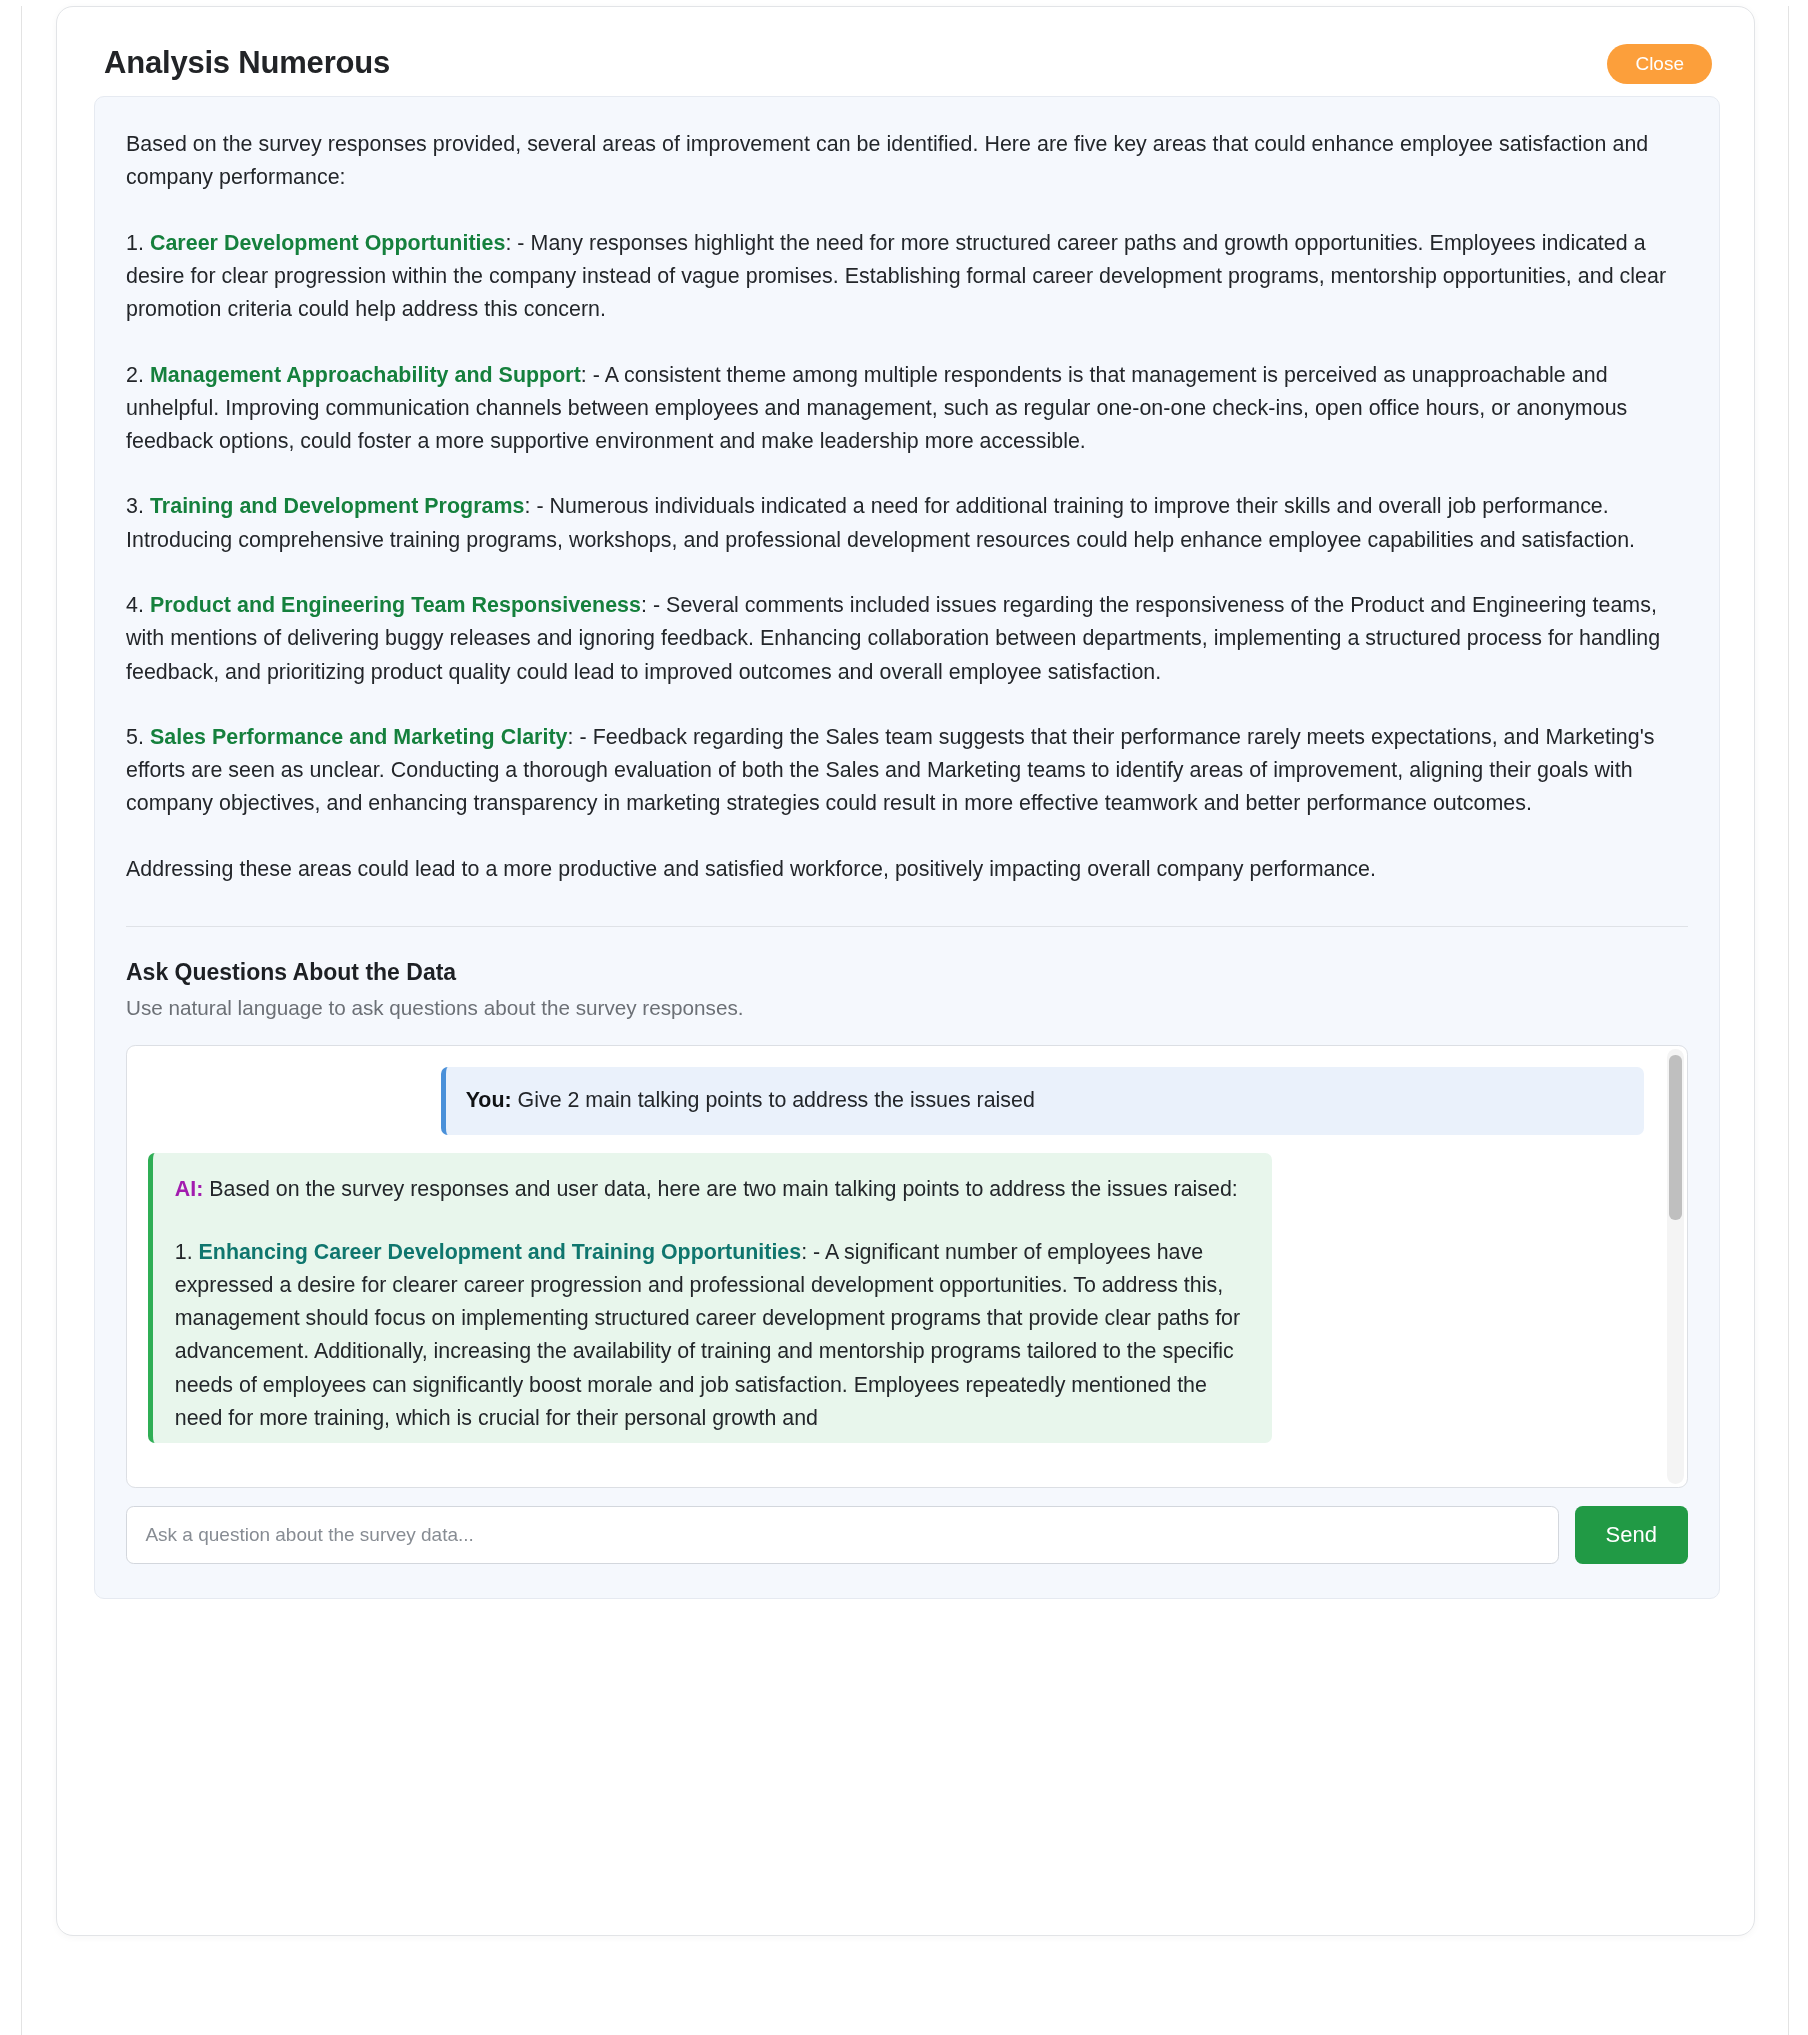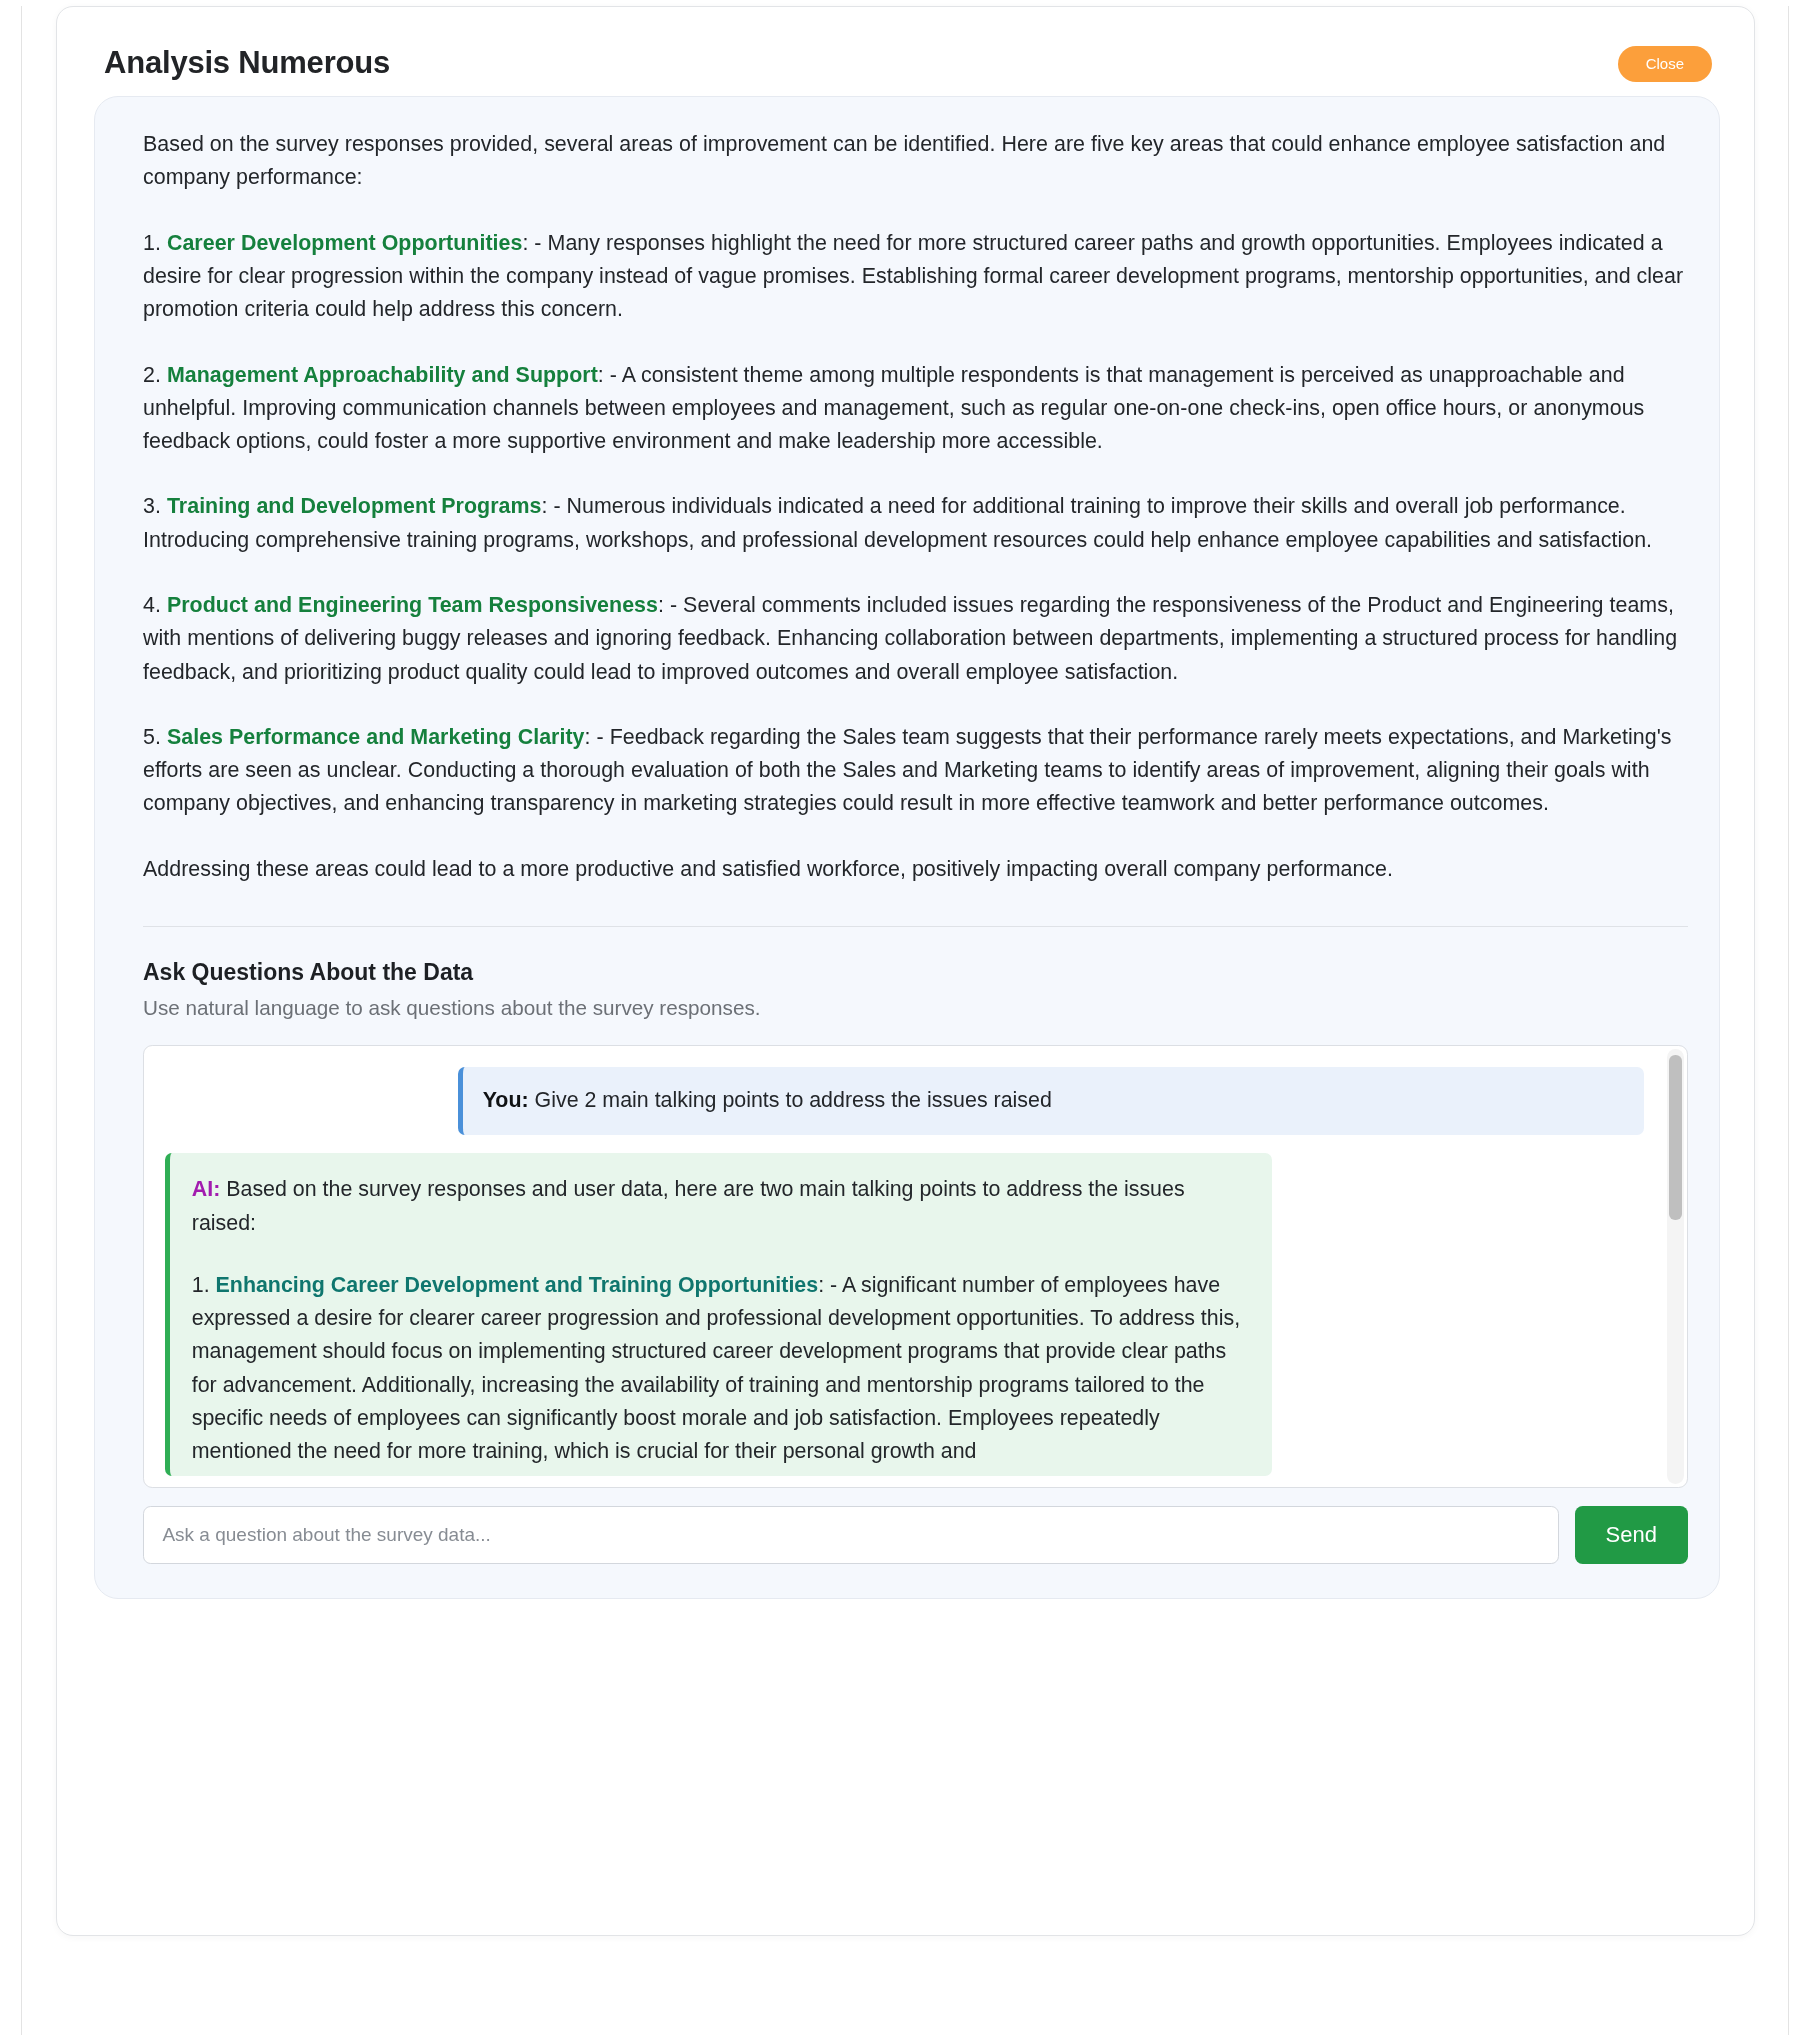--- a/index.html
+++ b/index.html
@@ -57,35 +57,35 @@
     color: #222427;
     letter-spacing: -0.2px;
     line-height: 1.1;
     margin: 0;
   }
   .close-button {
     background: #fc9f3b;
     color: #ffffff;
     border: none;
     border-radius: 77px;
-    font-size: 15px;
+    font-size: 19px;
     font-family: "Liberation Sans", sans-serif;
     padding: 10px 28px 11.5px 28px;
     cursor: pointer;
     line-height: 1;
     margin-top: 1.5px;
   }
 
   
   .results-panel {
     margin: 6.1px 34px 0 37px;
     background: #f5f8fd;
     border: 0.8px solid #e6eaf1;
-    border-radius: 24px;
-    padding: 31px 31px 34px 48px;
+    border-radius: 10px;
+    padding: 31px 31px 34px 31px;
   }
 
   .para {
     font-size: 21.4px;
     line-height: 1.555;
     color: #23262a;
     margin: 0 0 32px 0;
     letter-spacing: 0.04px;
   }
   .para:last-of-type { margin-bottom: 0; }

